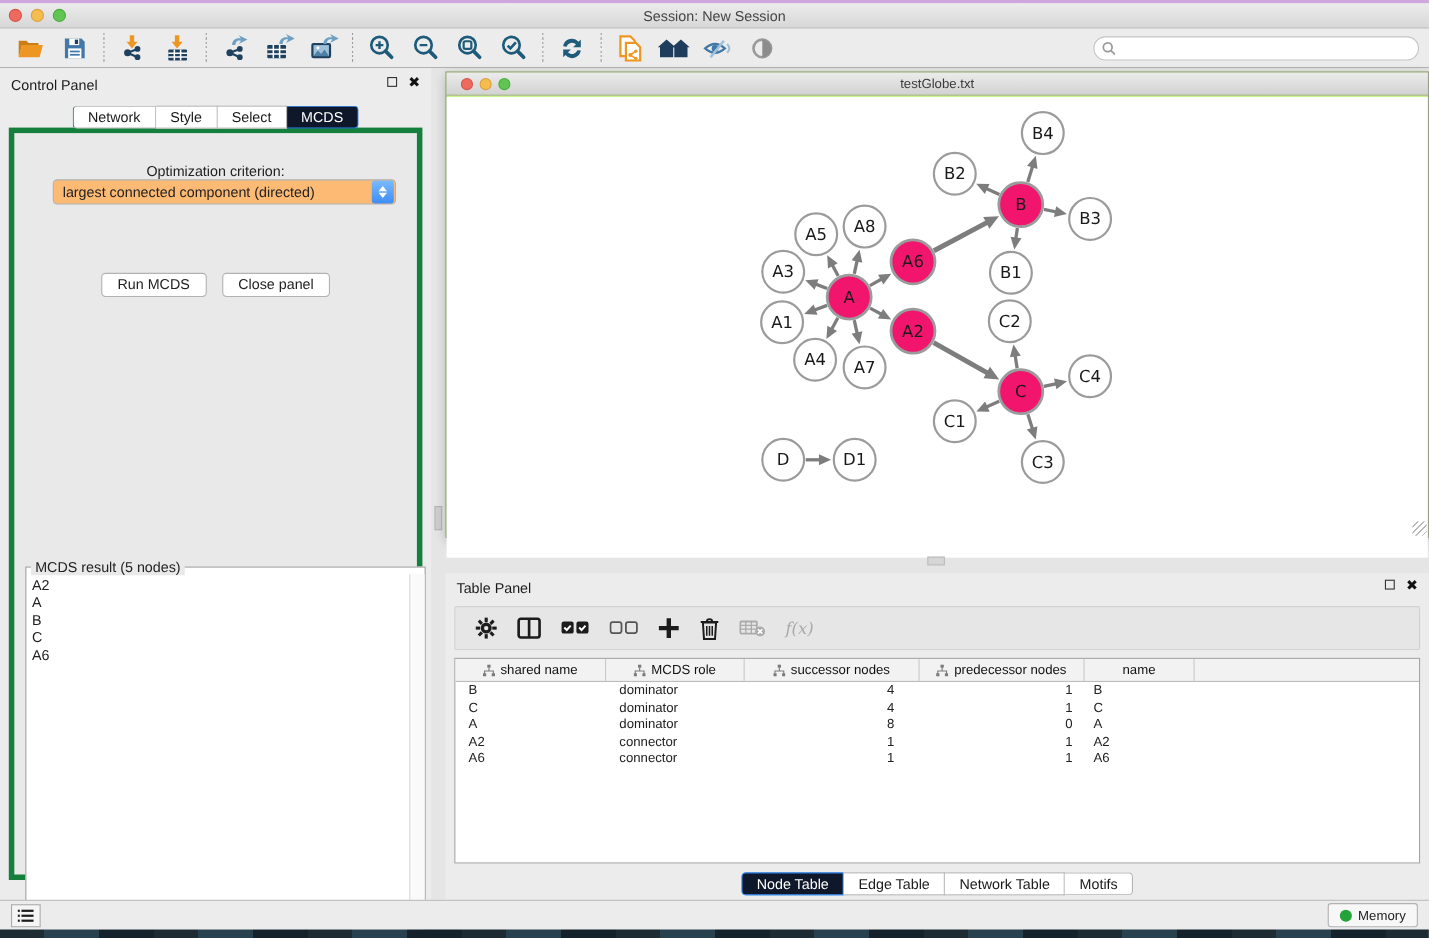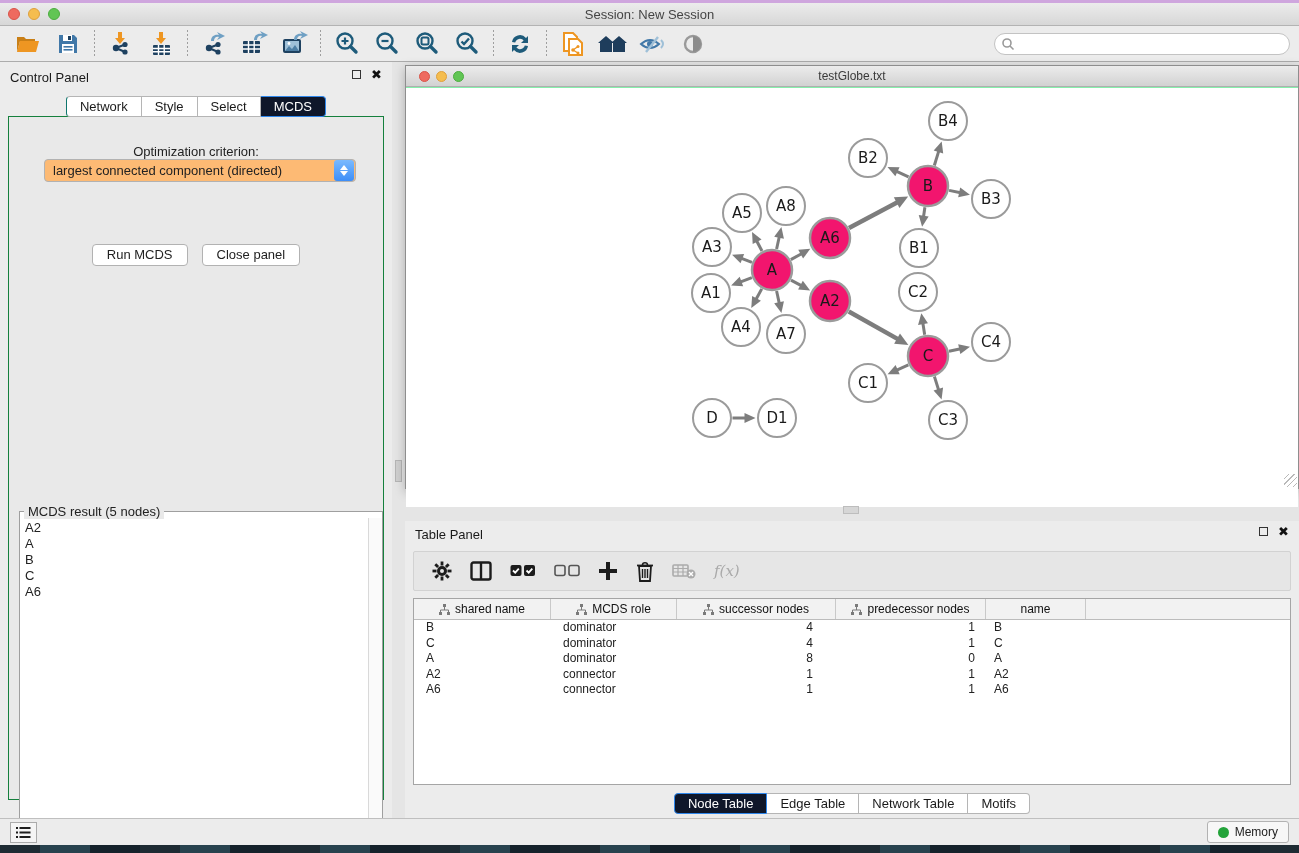--- a/index.html
+++ b/index.html
@@ -44,21 +44,21 @@
 
   .seg-group { display:flex; }
   .seg { height:21px; line-height:20px; padding:0 13px; background:#FFF; border:1px solid #B5B5B5;
          border-left:none; font-size:13px; color:#1A1A1A; text-align:center; }
   .seg:first-child { border-left:1px solid #0f766e; border-radius:4px 0 0 4px; }
   .seg:last-child { border-radius:0 4px 4px 0; }
   .seg.active { background:#0f172a; border-color:#2F87EC; color:#FFF; }
   .cp-tabs { position:absolute; left:0; top:34px; width:392px; display:flex; justify-content:center; z-index:2; }
 
   .cp-content { position:absolute; left:8px; top:54px; width:376px; height:684px;
-                border:1px solid #15803d; background:#E9E9E9; }
+                border:5px solid #15803d; background:#E9E9E9; }
   .opt-label { position:absolute; left:0; width:100%; top:27px; text-align:center; font-size:13px; }
   .criterion { position:absolute; left:35px; top:42px; width:312px; height:23px; background:#fdba74;
                border:1px solid #B2B2B2; border-radius:4px; display:flex; align-items:center; }
   .criterion .val { flex:1; padding-left:8px; font-size:13px; white-space:nowrap; overflow:hidden; }
   .criterion .stepper { width:20px; height:21px; border-radius:3px; margin-right:1px;
                         background:linear-gradient(#7BBAFE,#3E8EF7); display:flex; flex-direction:column;
                         align-items:center; justify-content:center; gap:1px; }
   .criterion .stepper svg { display:block; }
   .btn { display:inline-block; height:22px; line-height:20px; padding:0 14px; background:#FFF;
          border:1px solid #B2B2B2; border-radius:4px; font-size:13px; text-align:center; }
@@ -73,21 +73,21 @@
                    border-left:1px solid #D9D9D9; }
 
   
   .v-grip { position:absolute; left:395px; top:398px; width:7px; height:22px;
             background:#CFCFCF; border:1px solid #B5B5B5; }
   .h-grip { position:absolute; left:843px; top:444px; width:16px; height:8px;
             background:#D6D6D6; border:1px solid #BDBDBD; }
 
   
   .net-window { position:absolute; left:405px; top:3px; width:894px; height:424px;
-                border:1px solid #8E8E8E; background:#86efac; box-shadow:0 3px 10px rgba(0,0,0,.25); }
+                border:1px solid #8E8E8E; background:#bef264; box-shadow:0 3px 10px rgba(0,0,0,.25); }
   .net-titlebar { position:absolute; left:0; top:0; width:100%; height:21px;
                   background:linear-gradient(#ECECEC,#D2D2D2); border-bottom:1px solid #AFAFAF; }
   .net-titlebar .lights { left:13px; top:5px; gap:6px; }
   .net-titlebar .light { width:11px; height:11px; }
   .net-titlebar .title { position:absolute; left:0; right:0; top:3px; text-align:center;
                          font-size:12px; color:#3A3A3A; }
   .net-canvas { position:absolute; left:0; top:22px; width:892px; height:419px; background:#FFF; }
   .net-resize-grip { position:absolute; right:1px; bottom:1px; width:13px; height:13px;
     background:repeating-linear-gradient(135deg, transparent 0 3px, #B9B9B9 3px 4px); }
 

